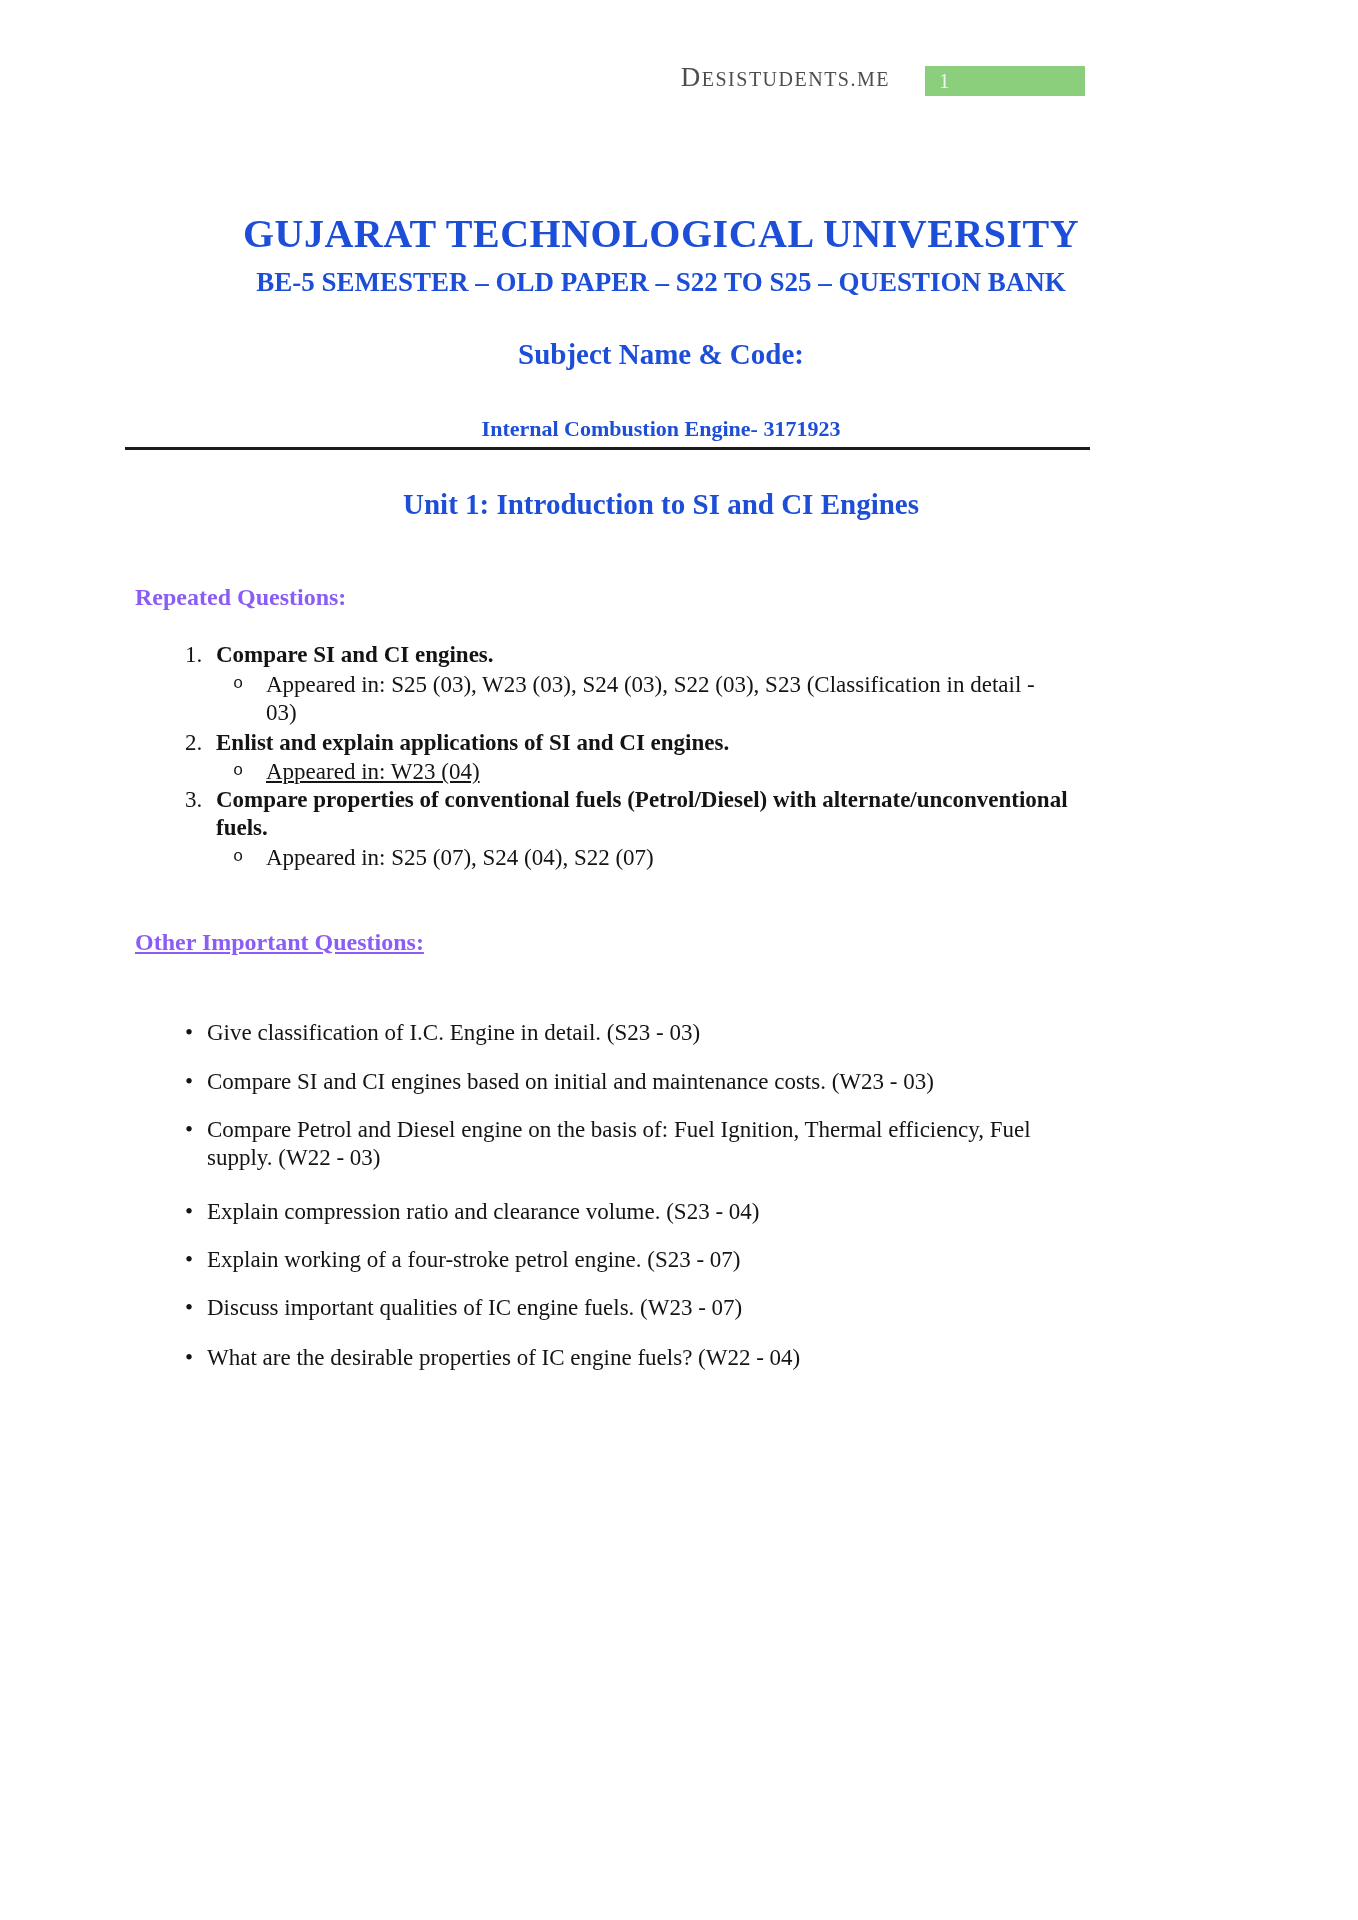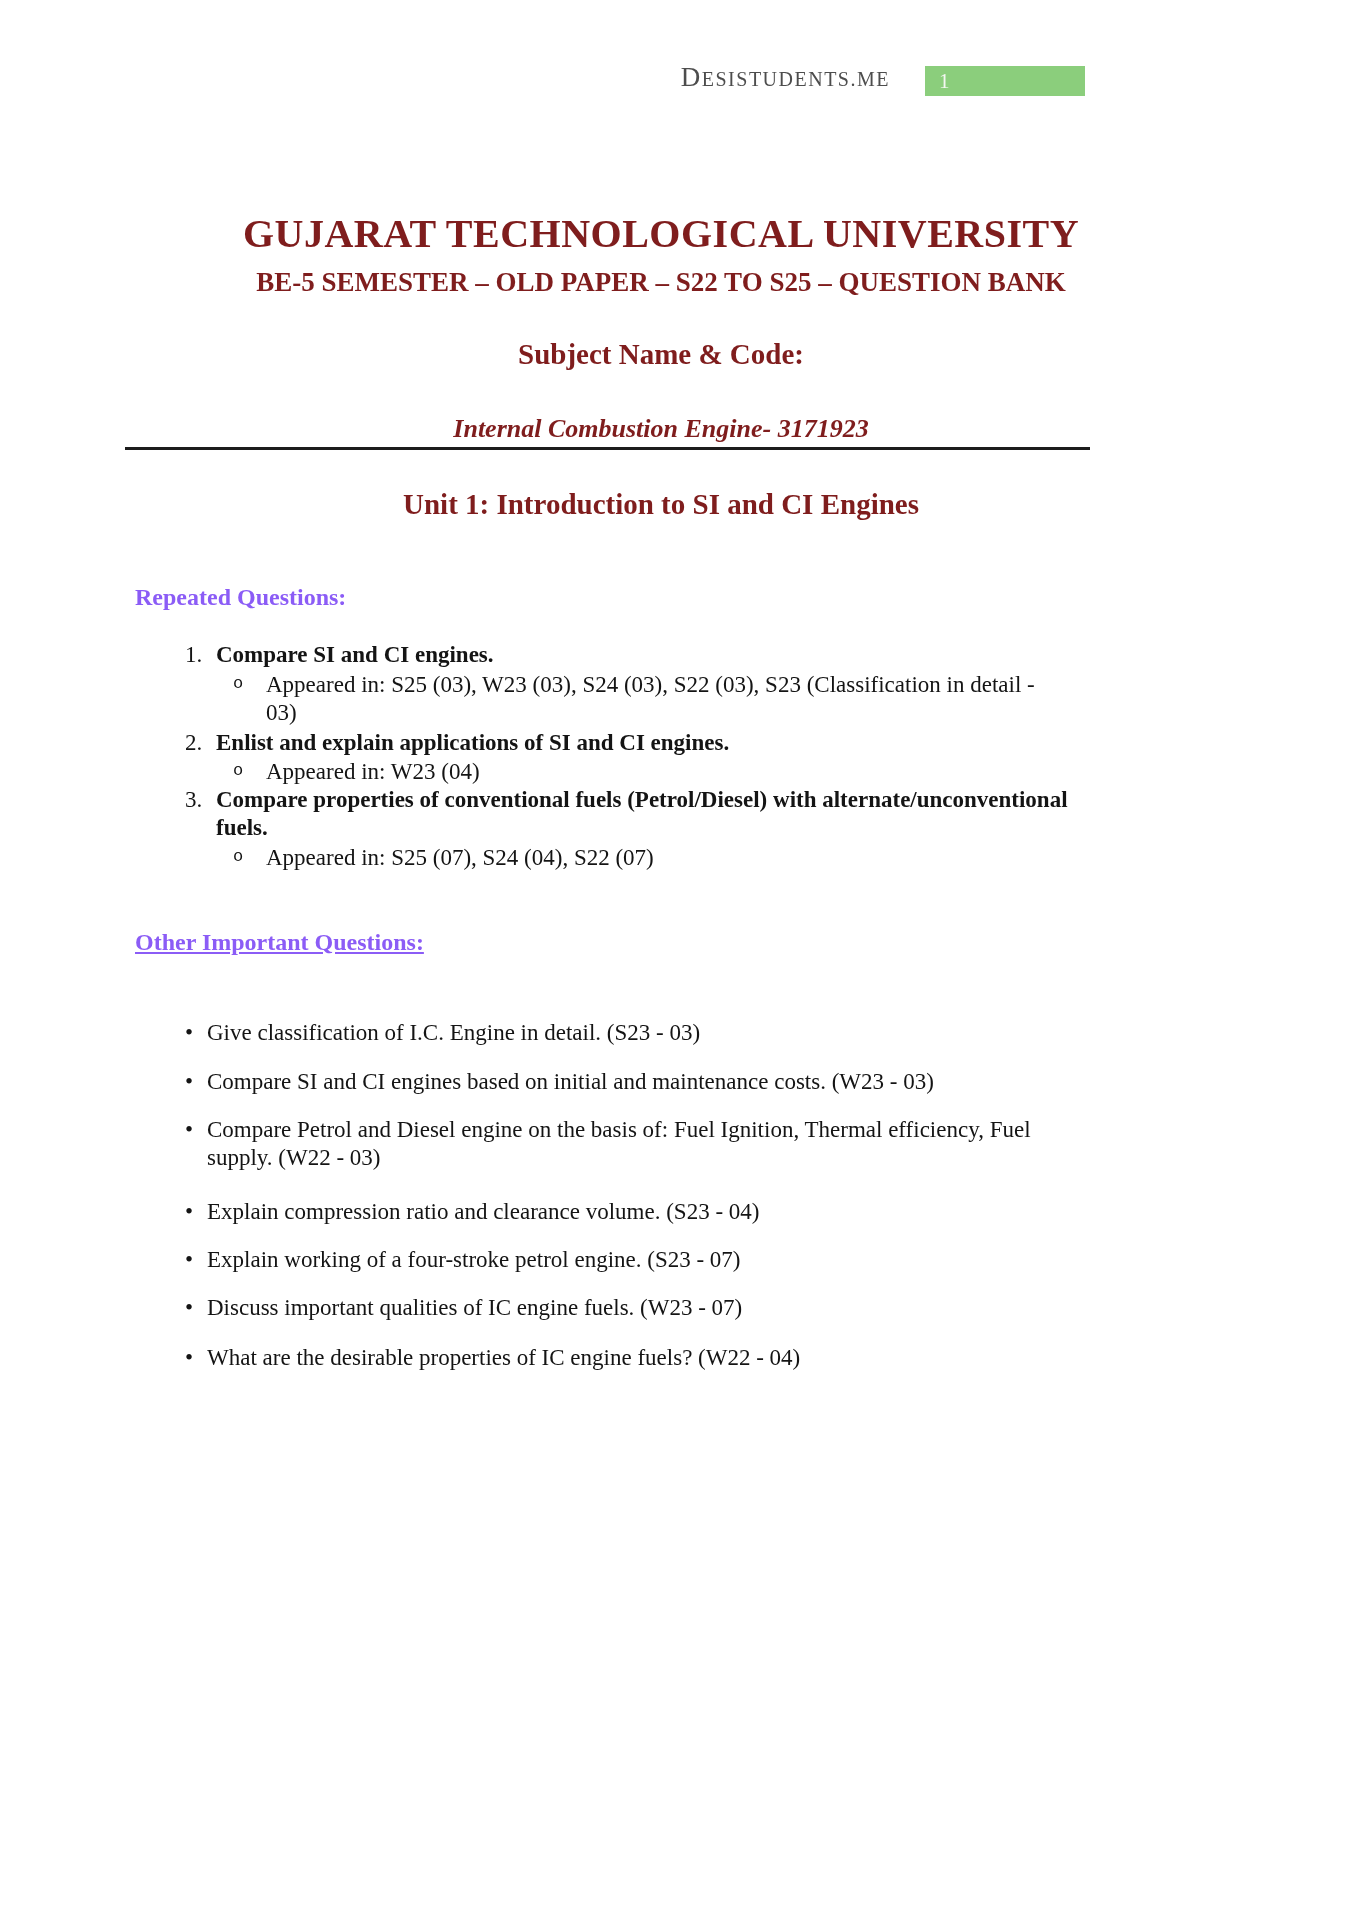--- a/index.html
+++ b/index.html
@@ -48,26 +48,26 @@
     line-height: 1;
   }
 
   
   .h-center {
     position: absolute;
     left: 125px;
     width: 1072px;
     text-align: center;
     font-weight: bold;
-    color: #7f1d1d;
+    color: #1d4ed8;
   }
   .h-university { top: 210px; font-size: 40px; line-height: 48px; letter-spacing: 0.5px; }
   .h-banner     { top: 266px; font-size: 27px; line-height: 32px; }
   .h-subject    { top: 337px; font-size: 29px; line-height: 34px; }
-  .h-subjectval { top: 412px; font-size: 26px; line-height: 34px; font-style: italic; }
+  .h-subjectval { top: 412px; font-size: 22px; line-height: 34px; }
   .rule {
     position: absolute;
     top: 447px;
     left: 125px;
     width: 1072px;
     height: 3px;
     background: #1c1c1c;
   }
   .h-unit { top: 487px; font-size: 29px; line-height: 34px; }
 
@@ -122,21 +122,21 @@
     width: 1005px;
     white-space: pre-wrap;
   }
 
   
   .q1-title { top: 641px; }
   .q1-sub-m { top: 674px; }
   .q1-sub   { top: 671px; }
   .q2-title { top: 729px; }
   .q2-sub-m { top: 761px; }
-  .q2-sub   { top: 758px; }
+  .q2-sub   { top: 758px; text-decoration: underline; }
   .q3-title { top: 786px; }
   .q3-sub-m { top: 847px; }
   .q3-sub   { top: 844px; }
 
   .b1 { top: 1019px; }
   .b2 { top: 1068px; }
   .b3 { top: 1116px; }
   .b4 { top: 1198px; }
   .b5 { top: 1246px; }
   .b6 { top: 1294px; }

